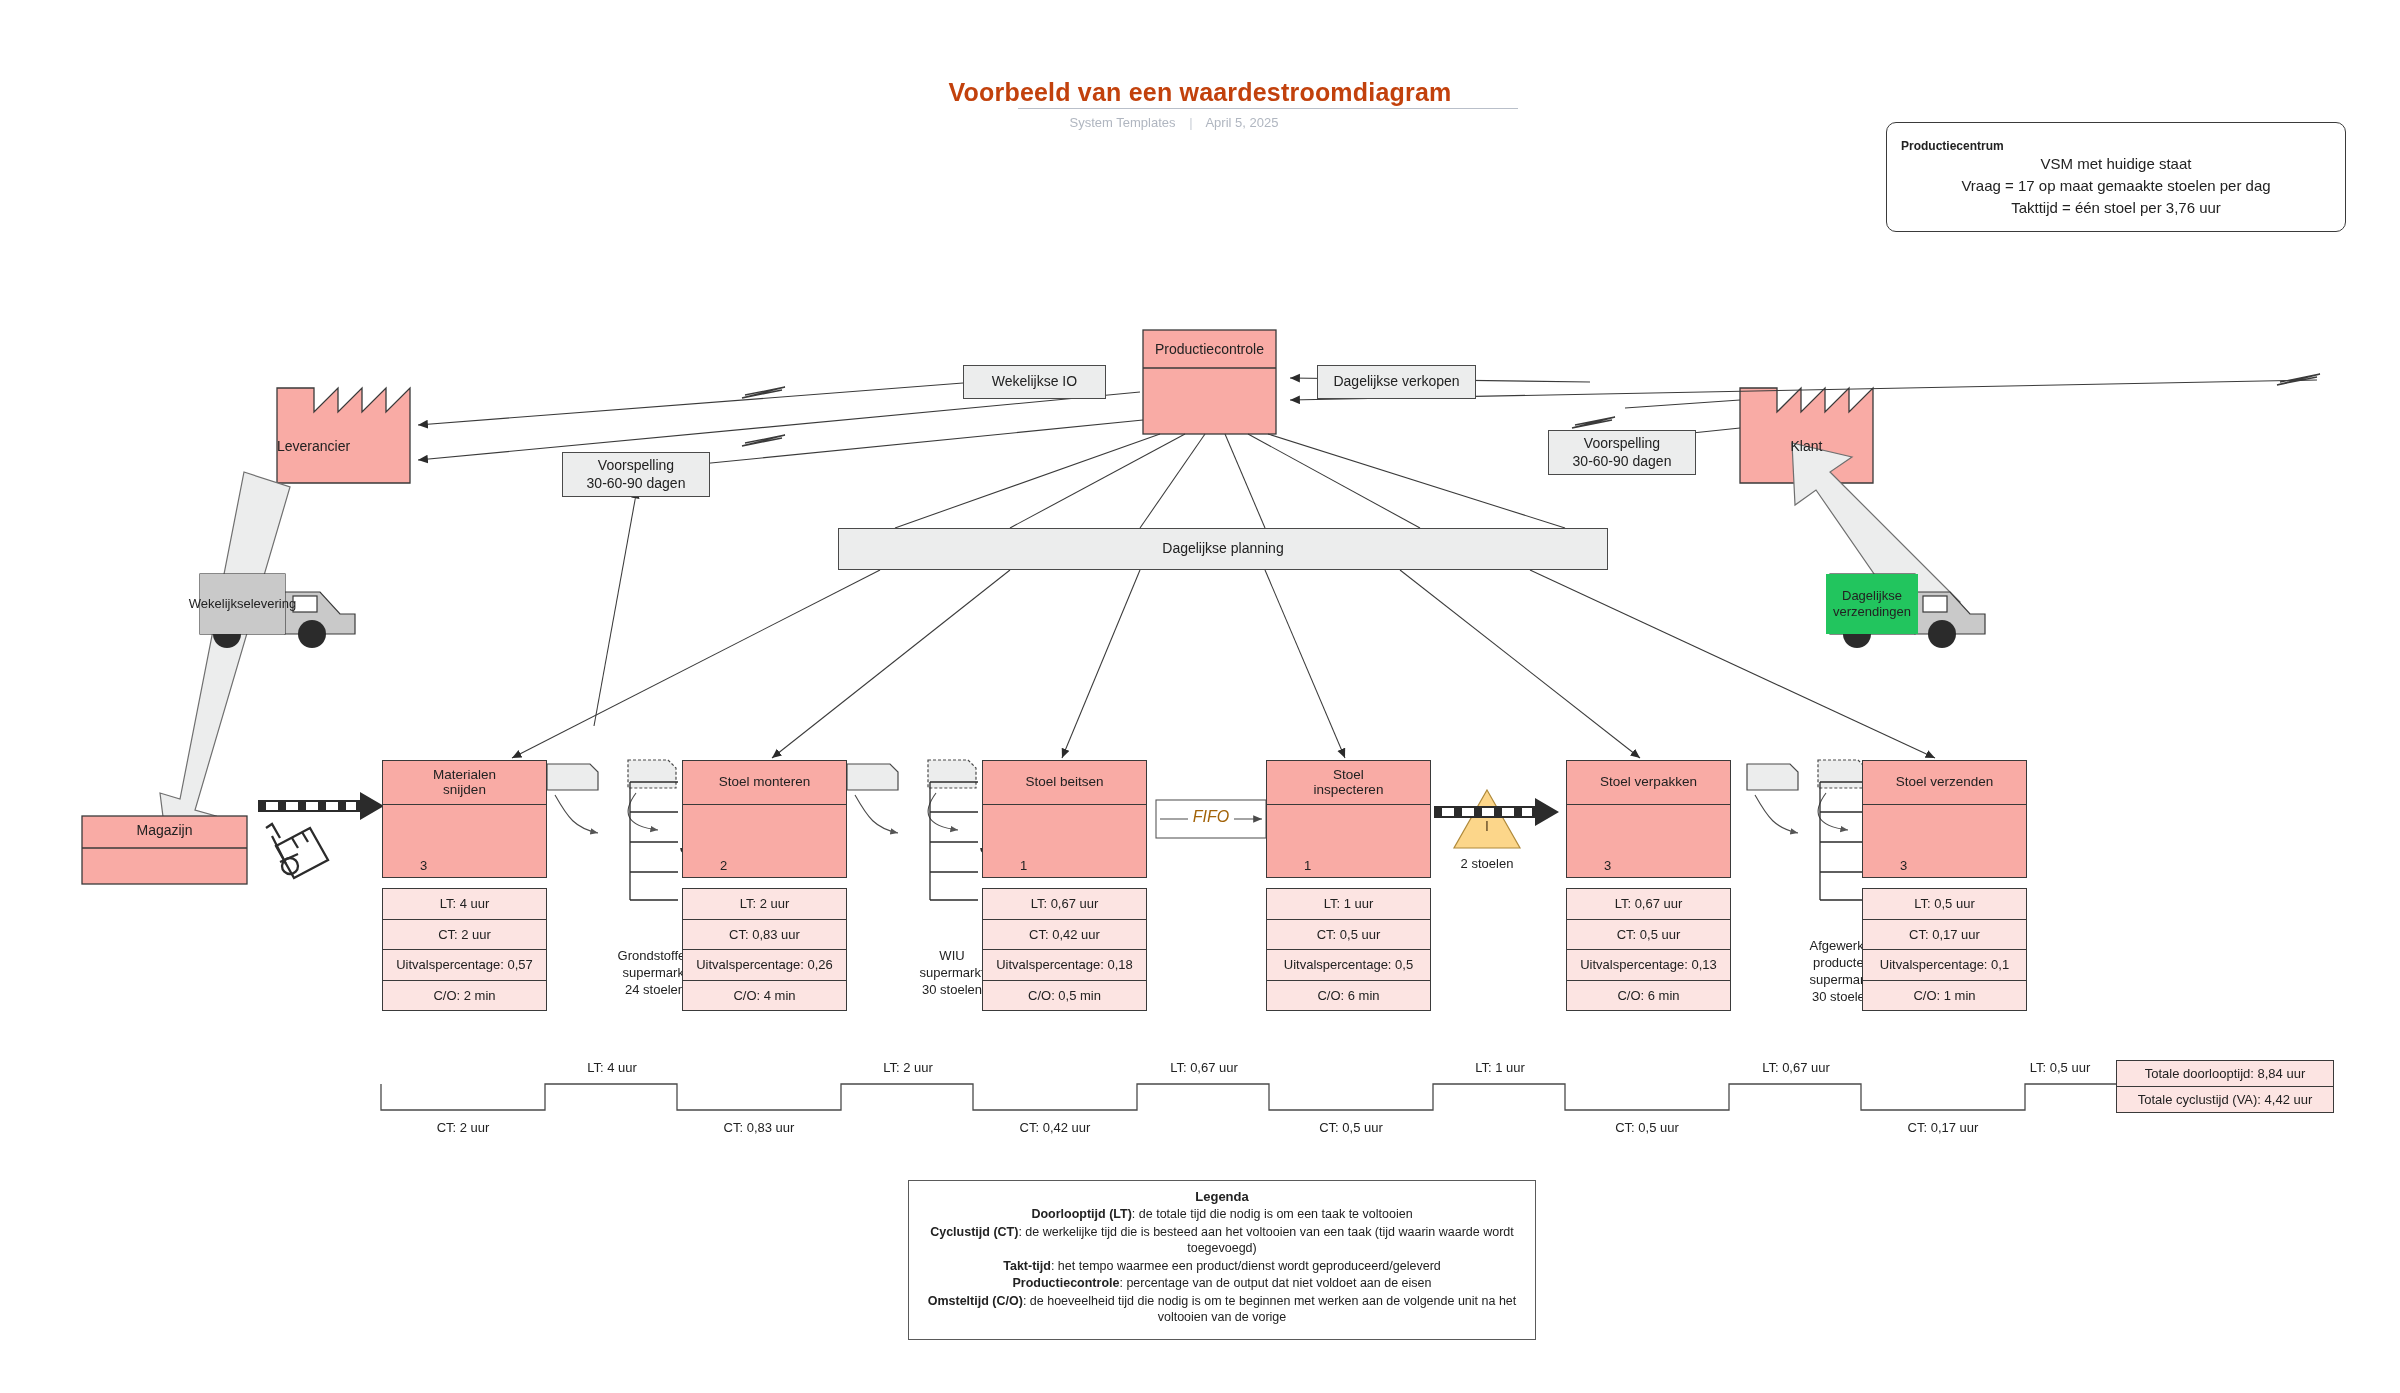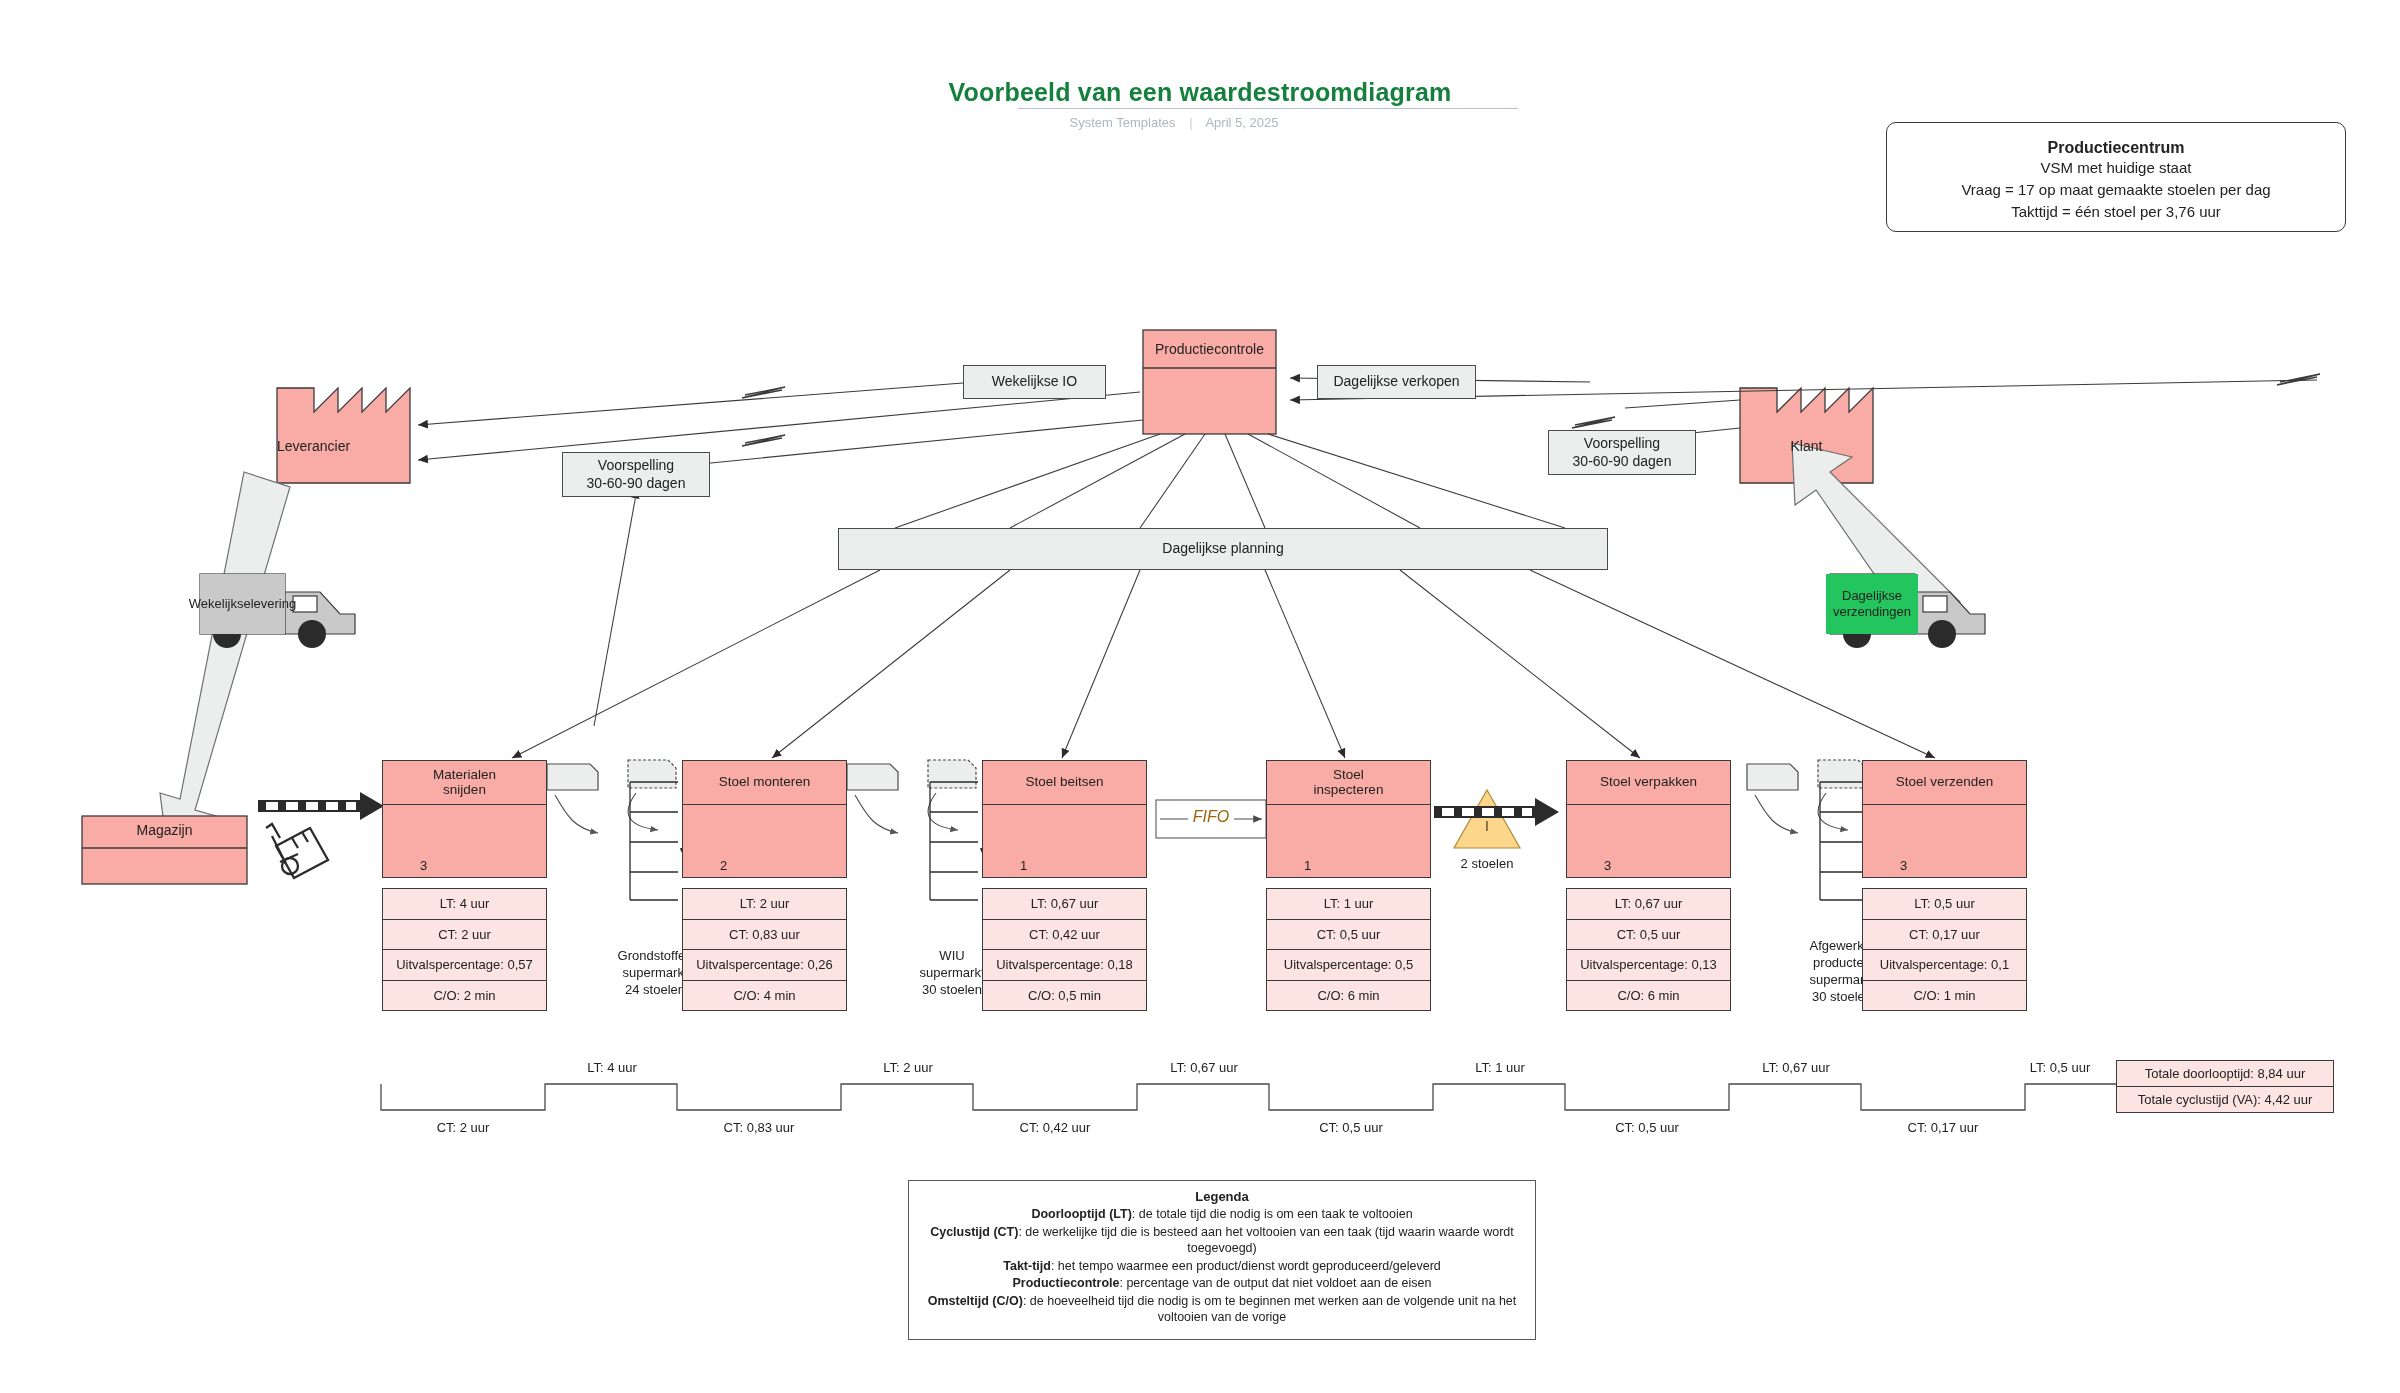--- a/index.html
+++ b/index.html
@@ -1,28 +1,28 @@
 <!DOCTYPE html>
 <html><head>
 <meta charset="utf-8">
 <style>
   html,body{margin:0;padding:0;background:#ffffff;}
   body{width:2400px;height:1393px;position:relative;overflow:hidden;
        font-family:"Liberation Sans","DejaVu Sans",sans-serif;color:#222;}
   .abs{position:absolute;}
   
   #doc-title{left:0;top:78px;width:2400px;text-align:center;font-size:25px;font-weight:bold;
-             color:#15803d;letter-spacing:.2px;}
+             color:#c2410c;letter-spacing:.2px;}
   #title-rule{left:1018px;top:108px;width:500px;height:1px;background:#b9bfc9;}
   #doc-sub{left:0;top:115px;width:2348px;text-align:center;font-size:13px;color:#b0b6c0;}
   #doc-sub .sep{display:inline-block;margin:0 10px;color:#c9ced6;}
   
   #info-card{left:1886px;top:122px;width:460px;height:110px;border:1.5px solid #3a3a3a;
              border-radius:10px;background:#fff;padding:8px 14px 0 14px;box-sizing:border-box;}
-  #info-card .ic-t{font-size:16px;font-weight:bold;text-align:center;margin-top:8px;}
+  #info-card .ic-t{font-size:12px;font-weight:bold;text-align:left;margin-top:8px;}
   #info-card .ic-l{font-size:15px;text-align:center;line-height:1.45;}
   
   .greybox{background:#eceded;border:1.2px solid #4a4a4a;box-sizing:border-box;
            display:flex;align-items:center;justify-content:center;text-align:center;
            font-size:14px;line-height:1.25;}
   
   .proc{position:absolute;width:165px;}
   .proc .hdr{height:34px;background:#f9aba5;border:1.2px solid #3a3a3a;border-bottom:none;
              box-sizing:border-box;display:flex;align-items:center;justify-content:center;
              text-align:center;font-size:13.5px;line-height:1.1;padding:0 3px;}

